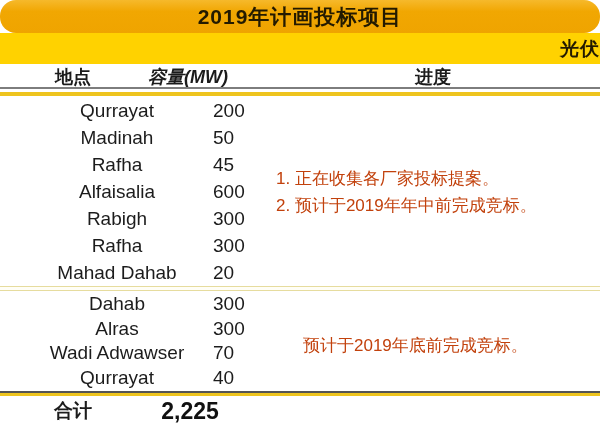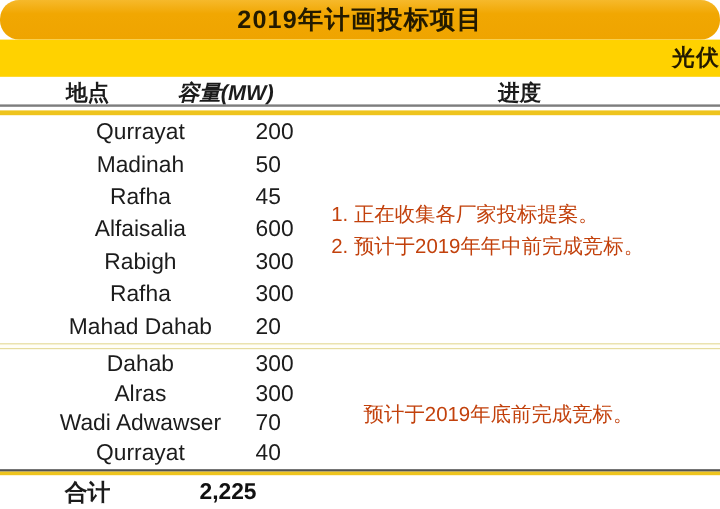--- a/index.html
+++ b/index.html
@@ -58,21 +58,21 @@
   .n1{left:276px;top:165px;}
   .n2{left:303px;top:332px;}
   
   .l2{top:391px;height:2px;background:#545454;}
   .g2{top:393px;height:3px;}
   .total{
     position:absolute;top:398px;left:0;width:600px;height:26px;
     display:flex;align-items:center;
   }
   .t-label{width:146px;text-align:center;font-size:19px;font-weight:bold;color:#1c1c1c;}
-  .t-value{width:88px;text-align:center;font-size:19px;font-weight:bold;color:#111111;}
+  .t-value{width:88px;text-align:center;font-size:23px;font-weight:bold;color:#111111;}
 </style>
 </head>
 <body>
 
 <div class="stage">
 
   <div class="band-title">2019年计画投标项目</div>
   <div class="band-sub">光伏</div>
 
   <div class="hdr">

